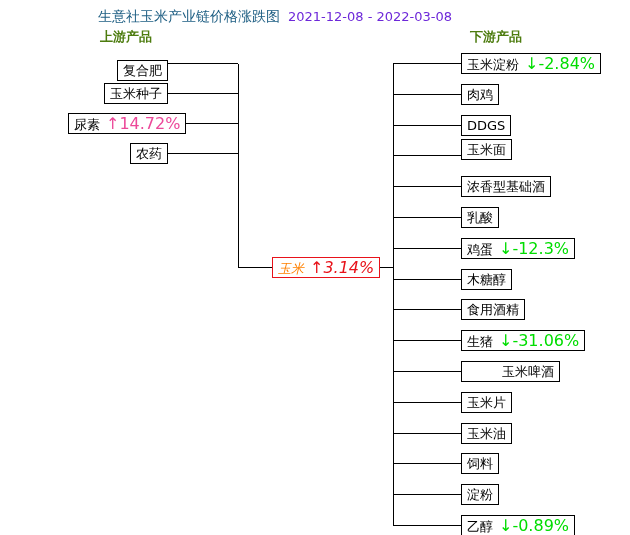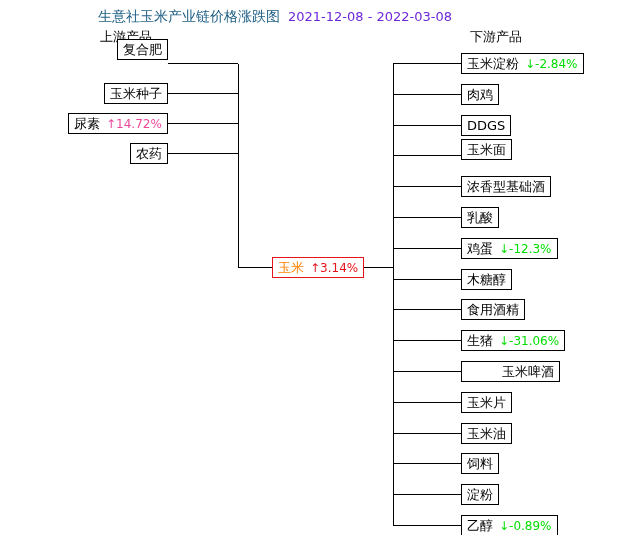--- a/index.html
+++ b/index.html
@@ -19,43 +19,44 @@
     font-size:14px;
     line-height:18px;
   }
   #title-main{color:#1c5d82;letter-spacing:0px;}
   #title-range{color:#6d28d9;font-size:13px;margin-left:8px;letter-spacing:0px;}
 
   
   .col-header{
     position:absolute;
     font-size:13px;
-    color:#000000;
+    color:#4d7c0f;
     white-space:nowrap;
+    font-weight:bold;
   }
   #upstream-header{left:100px;top:28px;}
   #downstream-header{left:470px;top:28px;}
 
   
   #wires{position:absolute;left:0;top:0;width:630px;height:535px;}
 
   
   .node{
     position:absolute;
     border:1px solid #000000;
     background:#ffffff;
     height:21px;
     line-height:19px;
     padding:0 5px;
     font-size:13px;
     white-space:nowrap;
     box-sizing:border-box;
     color:#000000;
   }
-  .node .pct{ margin-left:6px; font-size:12px; }
+  .node .pct{ margin-left:6px; font-size:16px; }
   .up   .pct{ color:#ec4899; }
   .down .pct{ color:#00dd00; }
   .node.center{ color:#ff8000; border-color:#e8121a; }
   .node.center .pct{ color:#e8121a; }
 
   
   .up-node{ text-align:left; }
   
   .down-node{ left:461px; text-align:left; }
 </style>
@@ -92,21 +93,21 @@
       <line x1="393" y1="371.5" x2="461" y2="371.5"></line>
       <line x1="393" y1="402.5" x2="461" y2="402.5"></line>
       <line x1="393" y1="433.5" x2="461" y2="433.5"></line>
       <line x1="393" y1="463.5" x2="461" y2="463.5"></line>
       <line x1="393" y1="494.5" x2="461" y2="494.5"></line>
       <line x1="393" y1="525.5" x2="461" y2="525.5"></line>
     </g>
 </svg>
 
 <div id="upstream-nodes">
-    <div class="node up up-node" style="top: 39px; left: 117px; visibility: visible; font-family: Liberation Serif, serif;"><span>复合肥</span></div>
+    <div class="node up up-node" style="top: 60px; left: 117px; visibility: visible; font-family: Liberation Serif, serif;"><span>复合肥</span></div>
     <div class="node up up-node" style="top: 83px; left: 104px; visibility: visible;"><span>玉米种子</span></div>
     <div class="node up up-node" style="top: 113px; left: 68px; visibility: visible;"><span>尿素</span><span class="pct"><span>↑</span><span>14.72%</span></span></div>
     <div class="node up up-node" style="top: 143px; left: 130px; visibility: visible;"><span>农药</span></div>
   </div>
 <div id="downstream-nodes">
     <div class="node down down-node" style="top: 53px;"><span>玉米淀粉</span><span class="pct"><span>↓</span><span>-2.84%</span></span></div>
     <div class="node down down-node" style="top: 84px;"><span>肉鸡</span></div>
     <div class="node down down-node" style="top: 115px;"><span>DDGS</span></div>
     <div class="node down down-node" style="top: 139px;"><span>玉米面</span></div>
     <div class="node down down-node" style="top: 176px;"><span>浓香型基础酒</span></div>
@@ -116,15 +117,15 @@
     <div class="node down down-node" style="top: 299px;"><span>食用酒精</span></div>
     <div class="node down down-node" style="top: 330px;"><span>生猪</span><span class="pct"><span>↓</span><span>-31.06%</span></span></div>
     <div class="node down down-node" style="top: 361px; padding-left: 40px;"><span>玉米啤酒</span></div>
     <div class="node down down-node" style="top: 392px;"><span>玉米片</span></div>
     <div class="node down down-node" style="top: 423px;"><span>玉米油</span></div>
     <div class="node down down-node" style="top: 453px;"><span>饲料</span></div>
     <div class="node down down-node" style="top: 484px;"><span>淀粉</span></div>
     <div class="node down down-node" style="top: 515px;"><span>乙醇</span><span class="pct"><span>↓</span><span>-0.89%</span></span></div>
   </div>
 
-<div class="node center" id="center-node" style="left:272px;top:257px;">
+<div class="node center" id="center-node" style="left:272px;top:257px;font-style:italic;">
   <span>玉米</span><span class="pct"><span>↑</span><span>3.14%</span></span>
 </div>
 
 </body></html>

